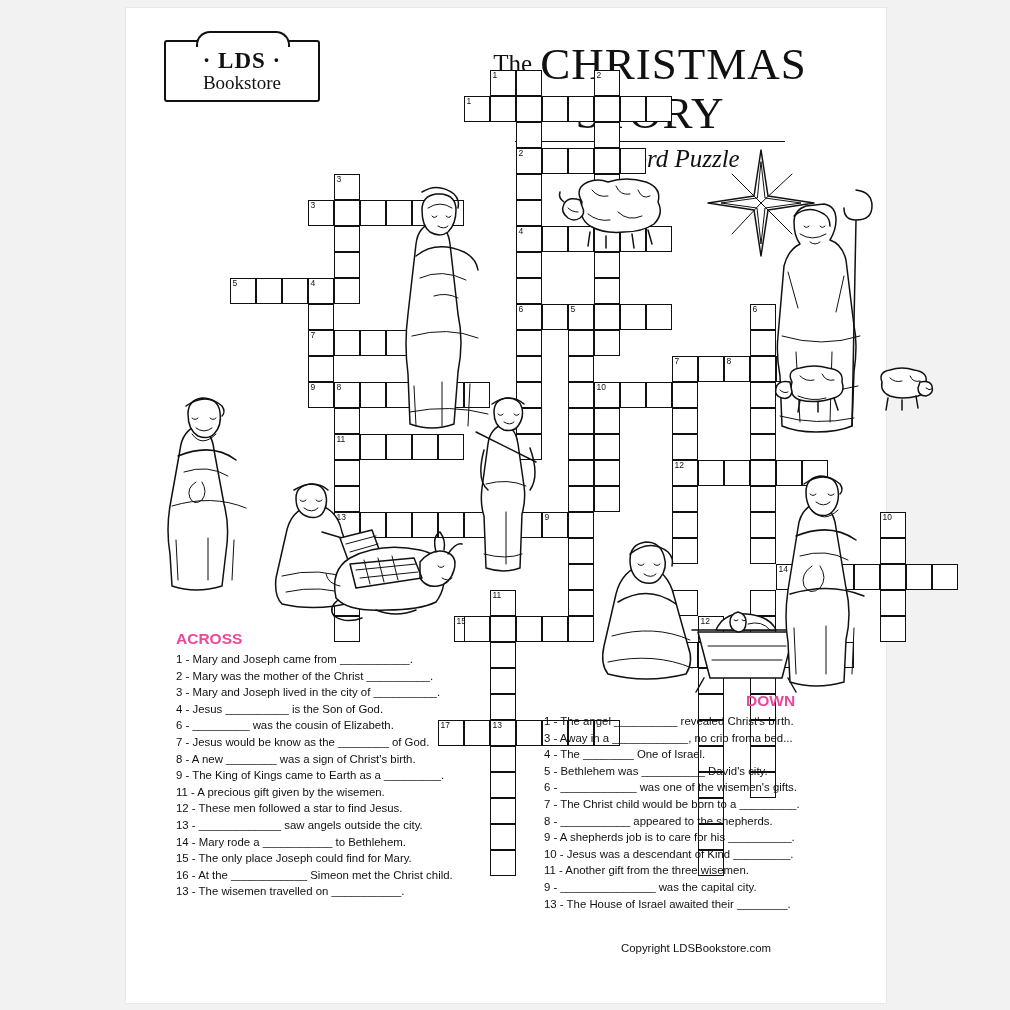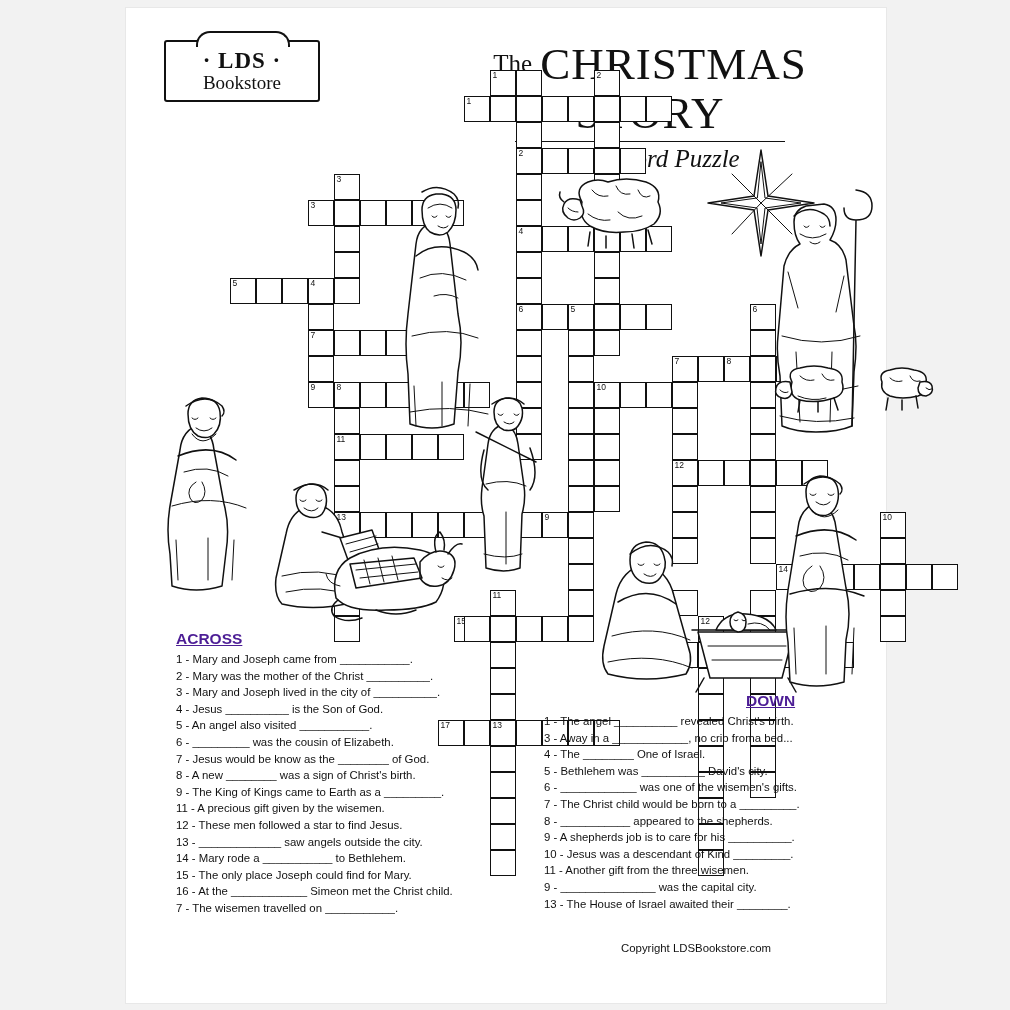--- a/index.html
+++ b/index.html
@@ -63,23 +63,22 @@
   .cell{
     position:absolute;width:26px;height:26px;
     border:1.3px solid #111;background:#fff;box-sizing:border-box;
   }
   .cell .num{
     position:absolute;left:1.5px;top:0px;font-size:8.5px;line-height:9px;color:#111;
     font-family:"Liberation Sans", sans-serif;
   }
   
   .clue-head{
-    position:absolute;font-size:15.5px;font-weight:bold;color:#4c1d95;
+    position:absolute;font-size:15.5px;font-weight:bold;color:#ec4899;
     font-family:"Liberation Sans", sans-serif;
-    text-decoration:underline;
   }
   .clue-list{
     position:absolute;font-size:11.4px;color:#111;line-height:16.6px;
     font-family:"Liberation Sans", sans-serif;
   }
   .clue-list div{white-space:nowrap;}
   #across-head{left:50px;top:622px;}
   #across-list{left:50px;top:643px;width:340px;}
   #down-head{left:620px;top:684px;}
   #down-list{left:418px;top:705px;width:340px;}
@@ -542,32 +541,31 @@
       <path class="ln-t" d="M46 98 q8 12 0 22 q-10 8 -16 -2 q-4 -12 8 -20"></path>
     </svg>
   </div>
 
   <div class="clue-head" id="across-head">ACROSS</div>
   <div class="clue-list" id="across-list">
       <div>1 - Mary and Joseph came from ___________.</div>
       <div>2 - Mary was the mother of the Christ __________.</div>
       <div>3 - Mary and Joseph lived in the city of __________.</div>
       <div>4 - Jesus __________ is the Son of God.</div>
-      <div>5 - An angel also visited ___________.</div>
       <div>6 - _________ was the cousin of Elizabeth.</div>
       <div>7 - Jesus would be know as the ________ of God.</div>
       <div>8 - A new ________ was a sign of Christ's birth.</div>
       <div>9 - The King of Kings came to Earth as a _________.</div>
       <div>11 - A precious gift given by the wisemen.</div>
       <div>12 - These men followed a star to find Jesus.</div>
       <div>13 - _____________ saw angels outside the city.</div>
       <div>14 - Mary rode a ___________ to Bethlehem.</div>
       <div>15 - The only place Joseph could find for Mary.</div>
       <div>16 - At the ____________ Simeon met the Christ child.</div>
-      <div>7 - The wisemen travelled on ___________.</div>
+      <div>13 - The wisemen travelled on ___________.</div>
     </div>
 
   <div class="clue-head" id="down-head">DOWN</div>
   <div class="clue-list" id="down-list">
       <div>1 - The angel __________ revealed Christ's birth.</div>
       <div>3 - Away in a ____________, no crib froma bed...</div>
       <div>4 - The ________ One of Israel.</div>
       <div>5 - Bethlehem was __________ David's city.</div>
       <div>6 - ____________ was one of the wisemen's gifts.</div>
       <div>7 - The Christ child would be born to a _________.</div>

